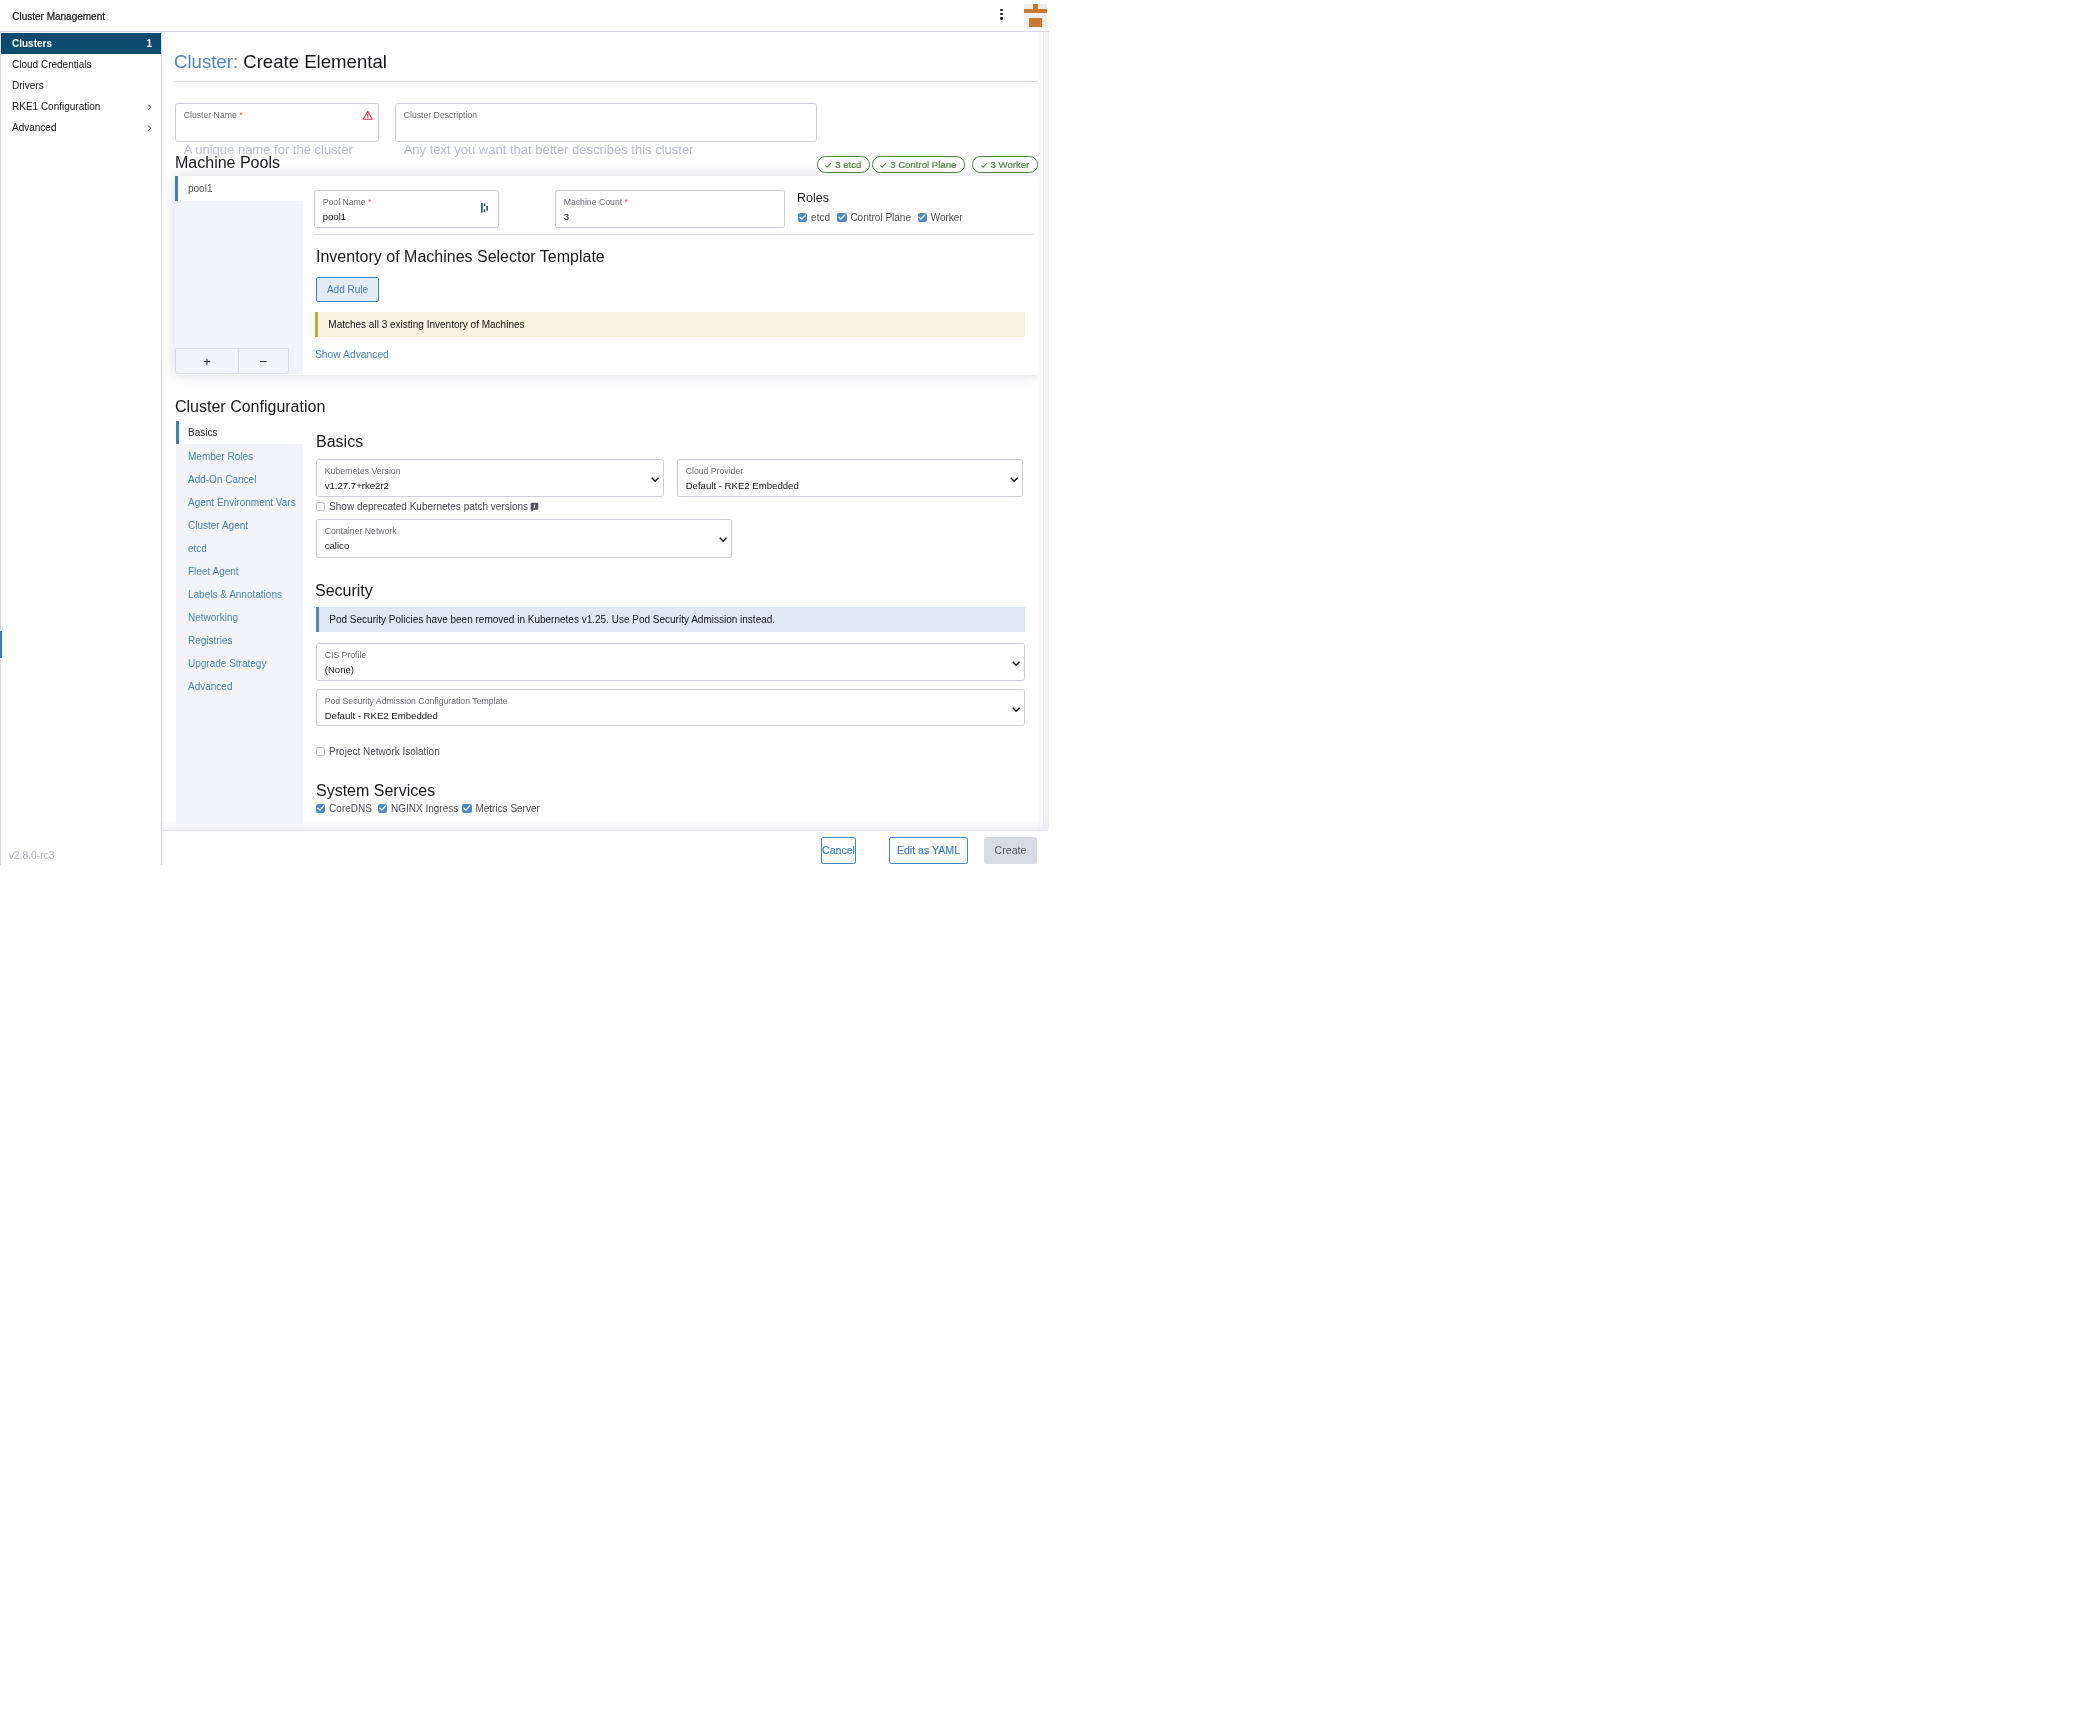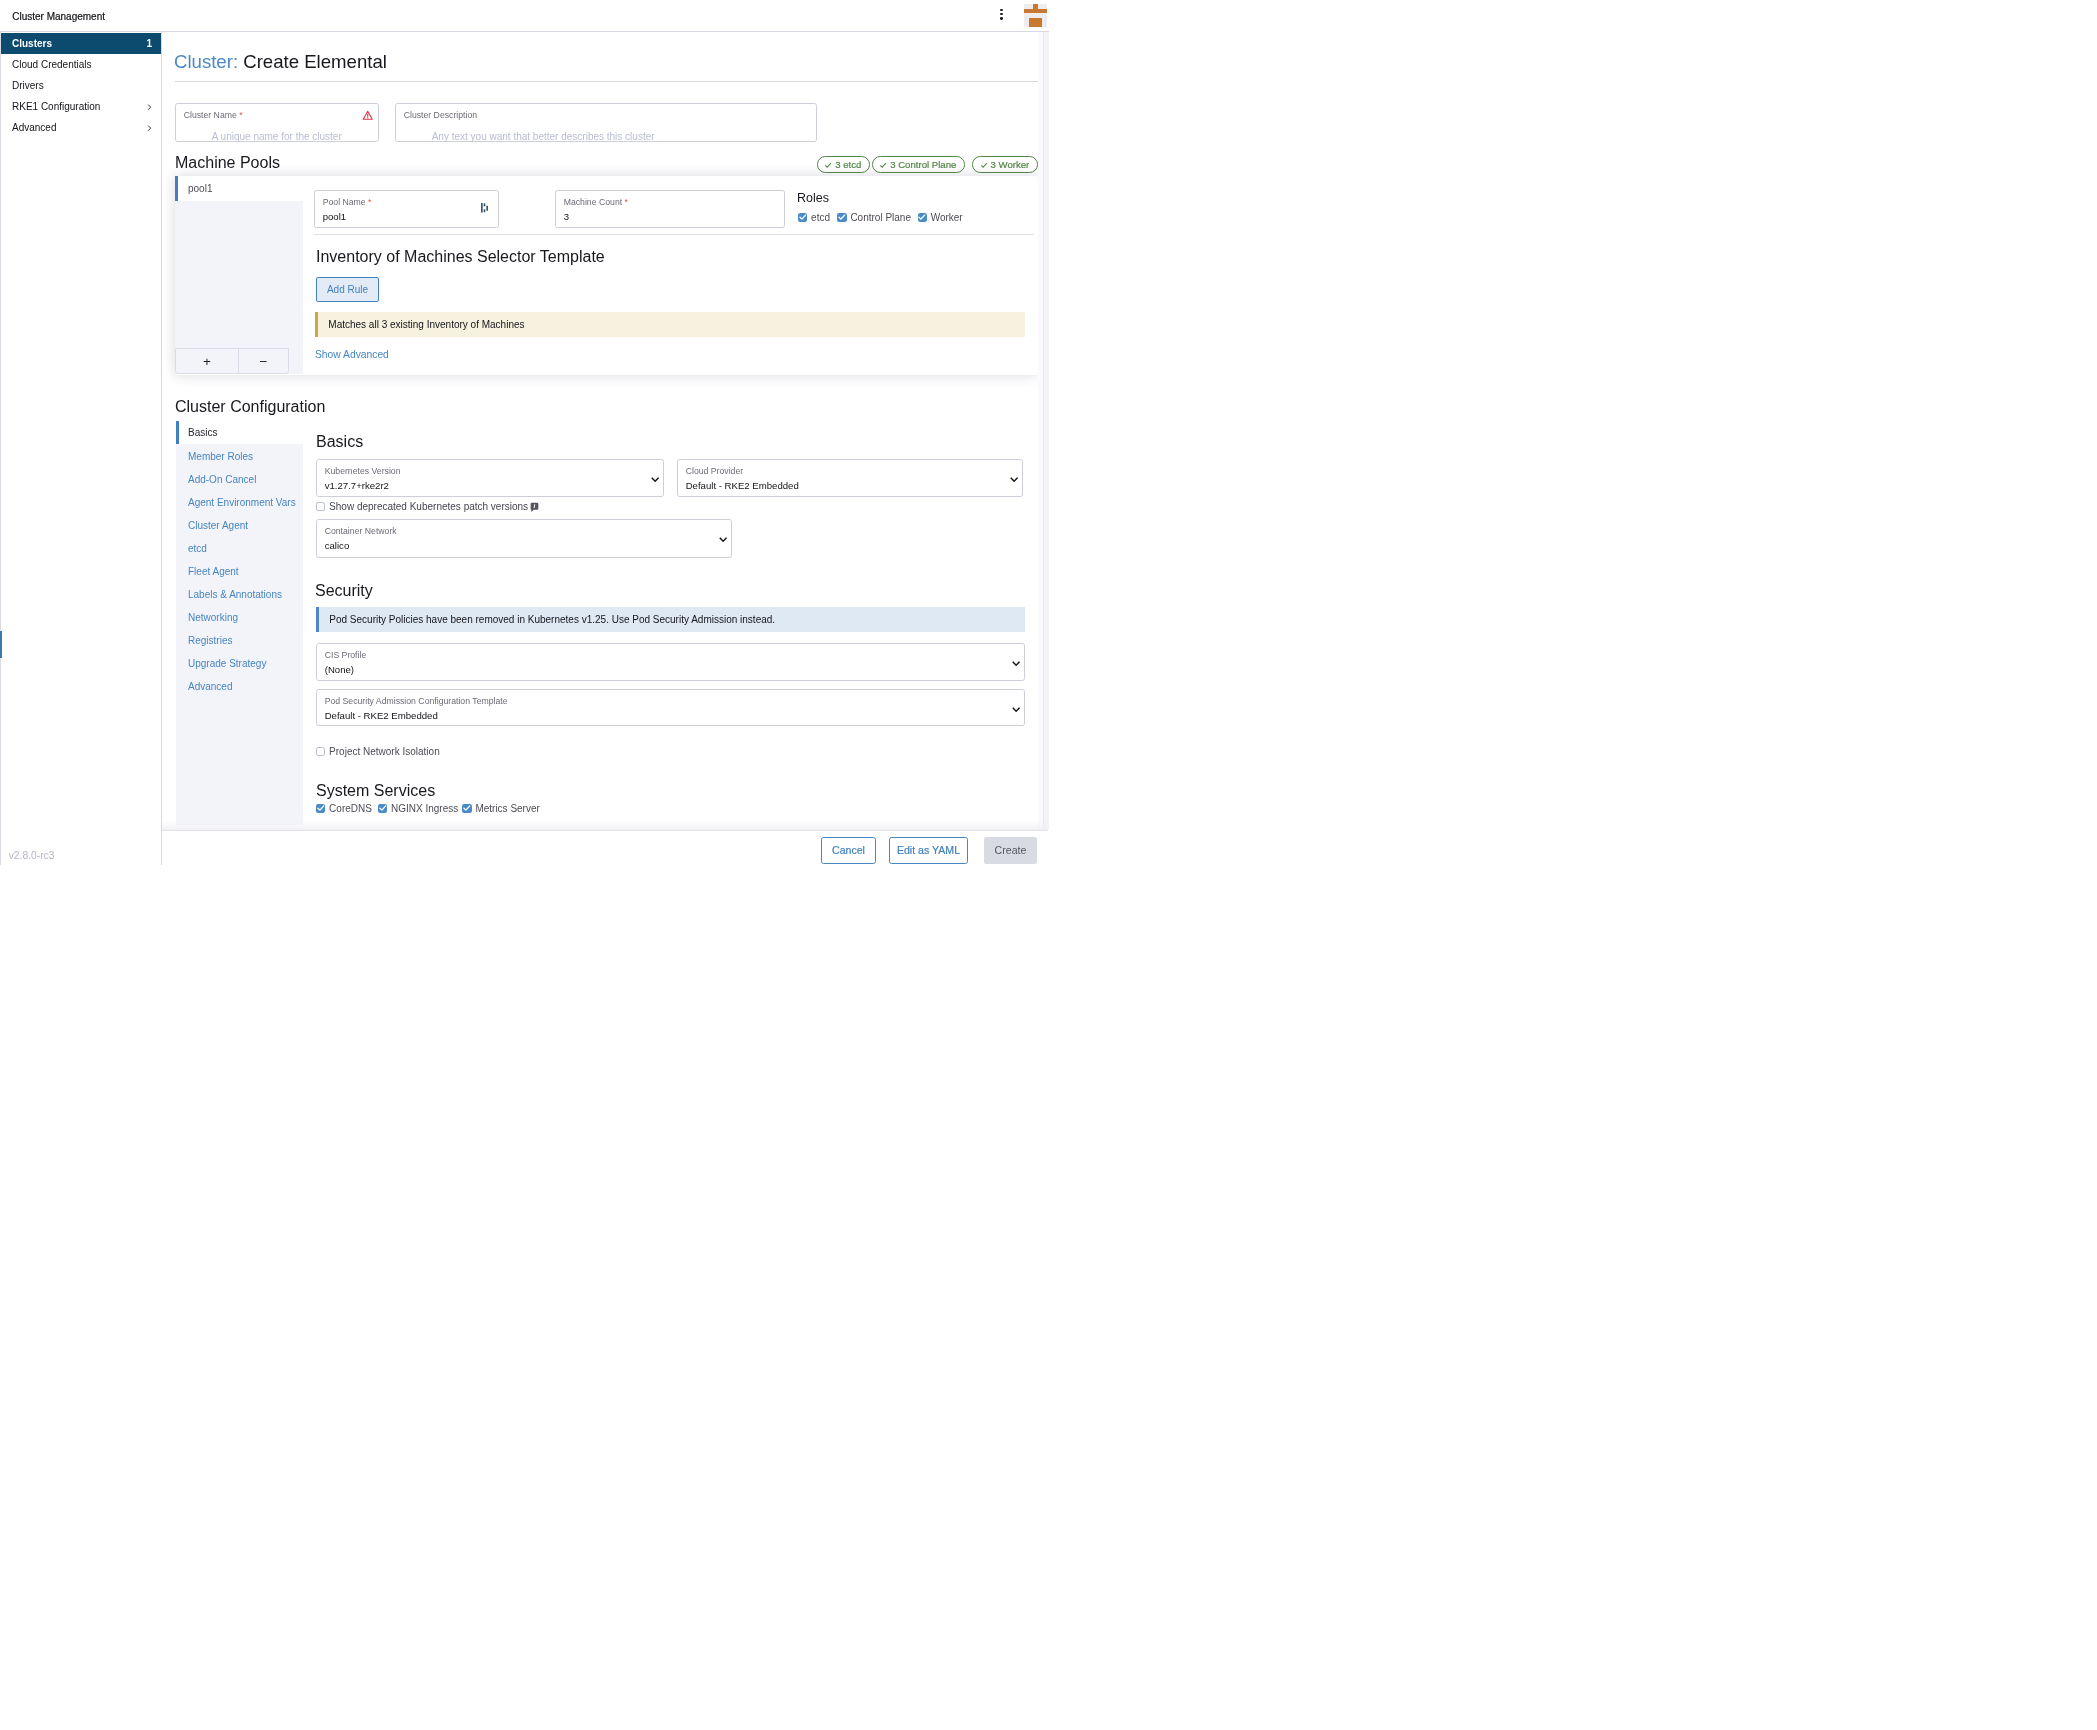--- a/index.html
+++ b/index.html
@@ -30,21 +30,21 @@
 
 h1.title { position:absolute; left:174px; top:51px; font-size:18.6px; font-weight:400; color:#18181e; white-space:nowrap; }
 h1.title .pre { color:#4c88c5; }
 hr.titlehr { position:absolute; left:175px; top:81px; width:863px; border:none; border-top:0.6px solid #d7dae5; }
 
 
 .fbox { position:absolute; background:#fff; border:0.6px solid #ccced8; border-radius:2.6px; }
 .fbox .lbl { position:absolute; left:7.7px; top:6.4px; font-size:8.7px; color:#6b6b76; white-space:nowrap; }
 .fbox .lbl .req { color:#e05852; }
 .fbox .val { position:absolute; left:7.7px; top:20px; font-size:9.6px; color:#141419; white-space:nowrap; }
-.fbox .ph { position:absolute; left:7.7px; top:27px; font-size:10px; color:#b9bdd0; white-space:nowrap;margin-left:28px; }
+.fbox .ph { position:absolute; left:7.7px; top:38px; font-size:13px; color:#b9bdd0; white-space:nowrap; }
 .fbox .chevd { position:absolute; right:3.8px; top:17.3px; }
 
 
 h2.sec { position:absolute; font-size:16px; font-weight:400; color:#18181e; white-space:nowrap; }
 
 
 .pill { position:absolute; height:16.7px; border:1px solid #55884a; border-radius:8.3px; color:#55884a; font-size:9.6px; line-height:15.4px; padding:0 7.7px 0 6.4px; white-space:nowrap; -webkit-text-stroke:0.2px #55884a; }
 .pill svg { vertical-align:-1.3px; margin-right:2.6px; }
 
 
@@ -292,17 +292,17 @@
     <li>Advanced<svg class="chev" viewBox="0 0 16 16" fill="none" stroke="#2b2b33" stroke-width="1.8">
           <path d="M6 3 L11 8 L6 13"></path>
         </svg></li>
   </ul>
   <div id="version">v2.8.0-rc3</div>
 </div>
 <div id="slidebar"></div>
 
 <div id="fshadow"></div>
 <div id="footer">
-  <div class="btn ghost" style="left:659px; top:6.1px; width:55px; line-height:25px;">Cancel</div>
+  <div class="btn ghost" style="left:659px; top:6.1px; width:35px; line-height:25px;">Cancel</div>
   <div class="btn ghost" style="left:727px; top:6.1px; width:79px; line-height:25px;">Edit as YAML</div>
   <div class="btn grey" style="left:822px; top:6.1px; width:53px; line-height:26px;">Create</div>
 </div>
 
 
 </body></html>

